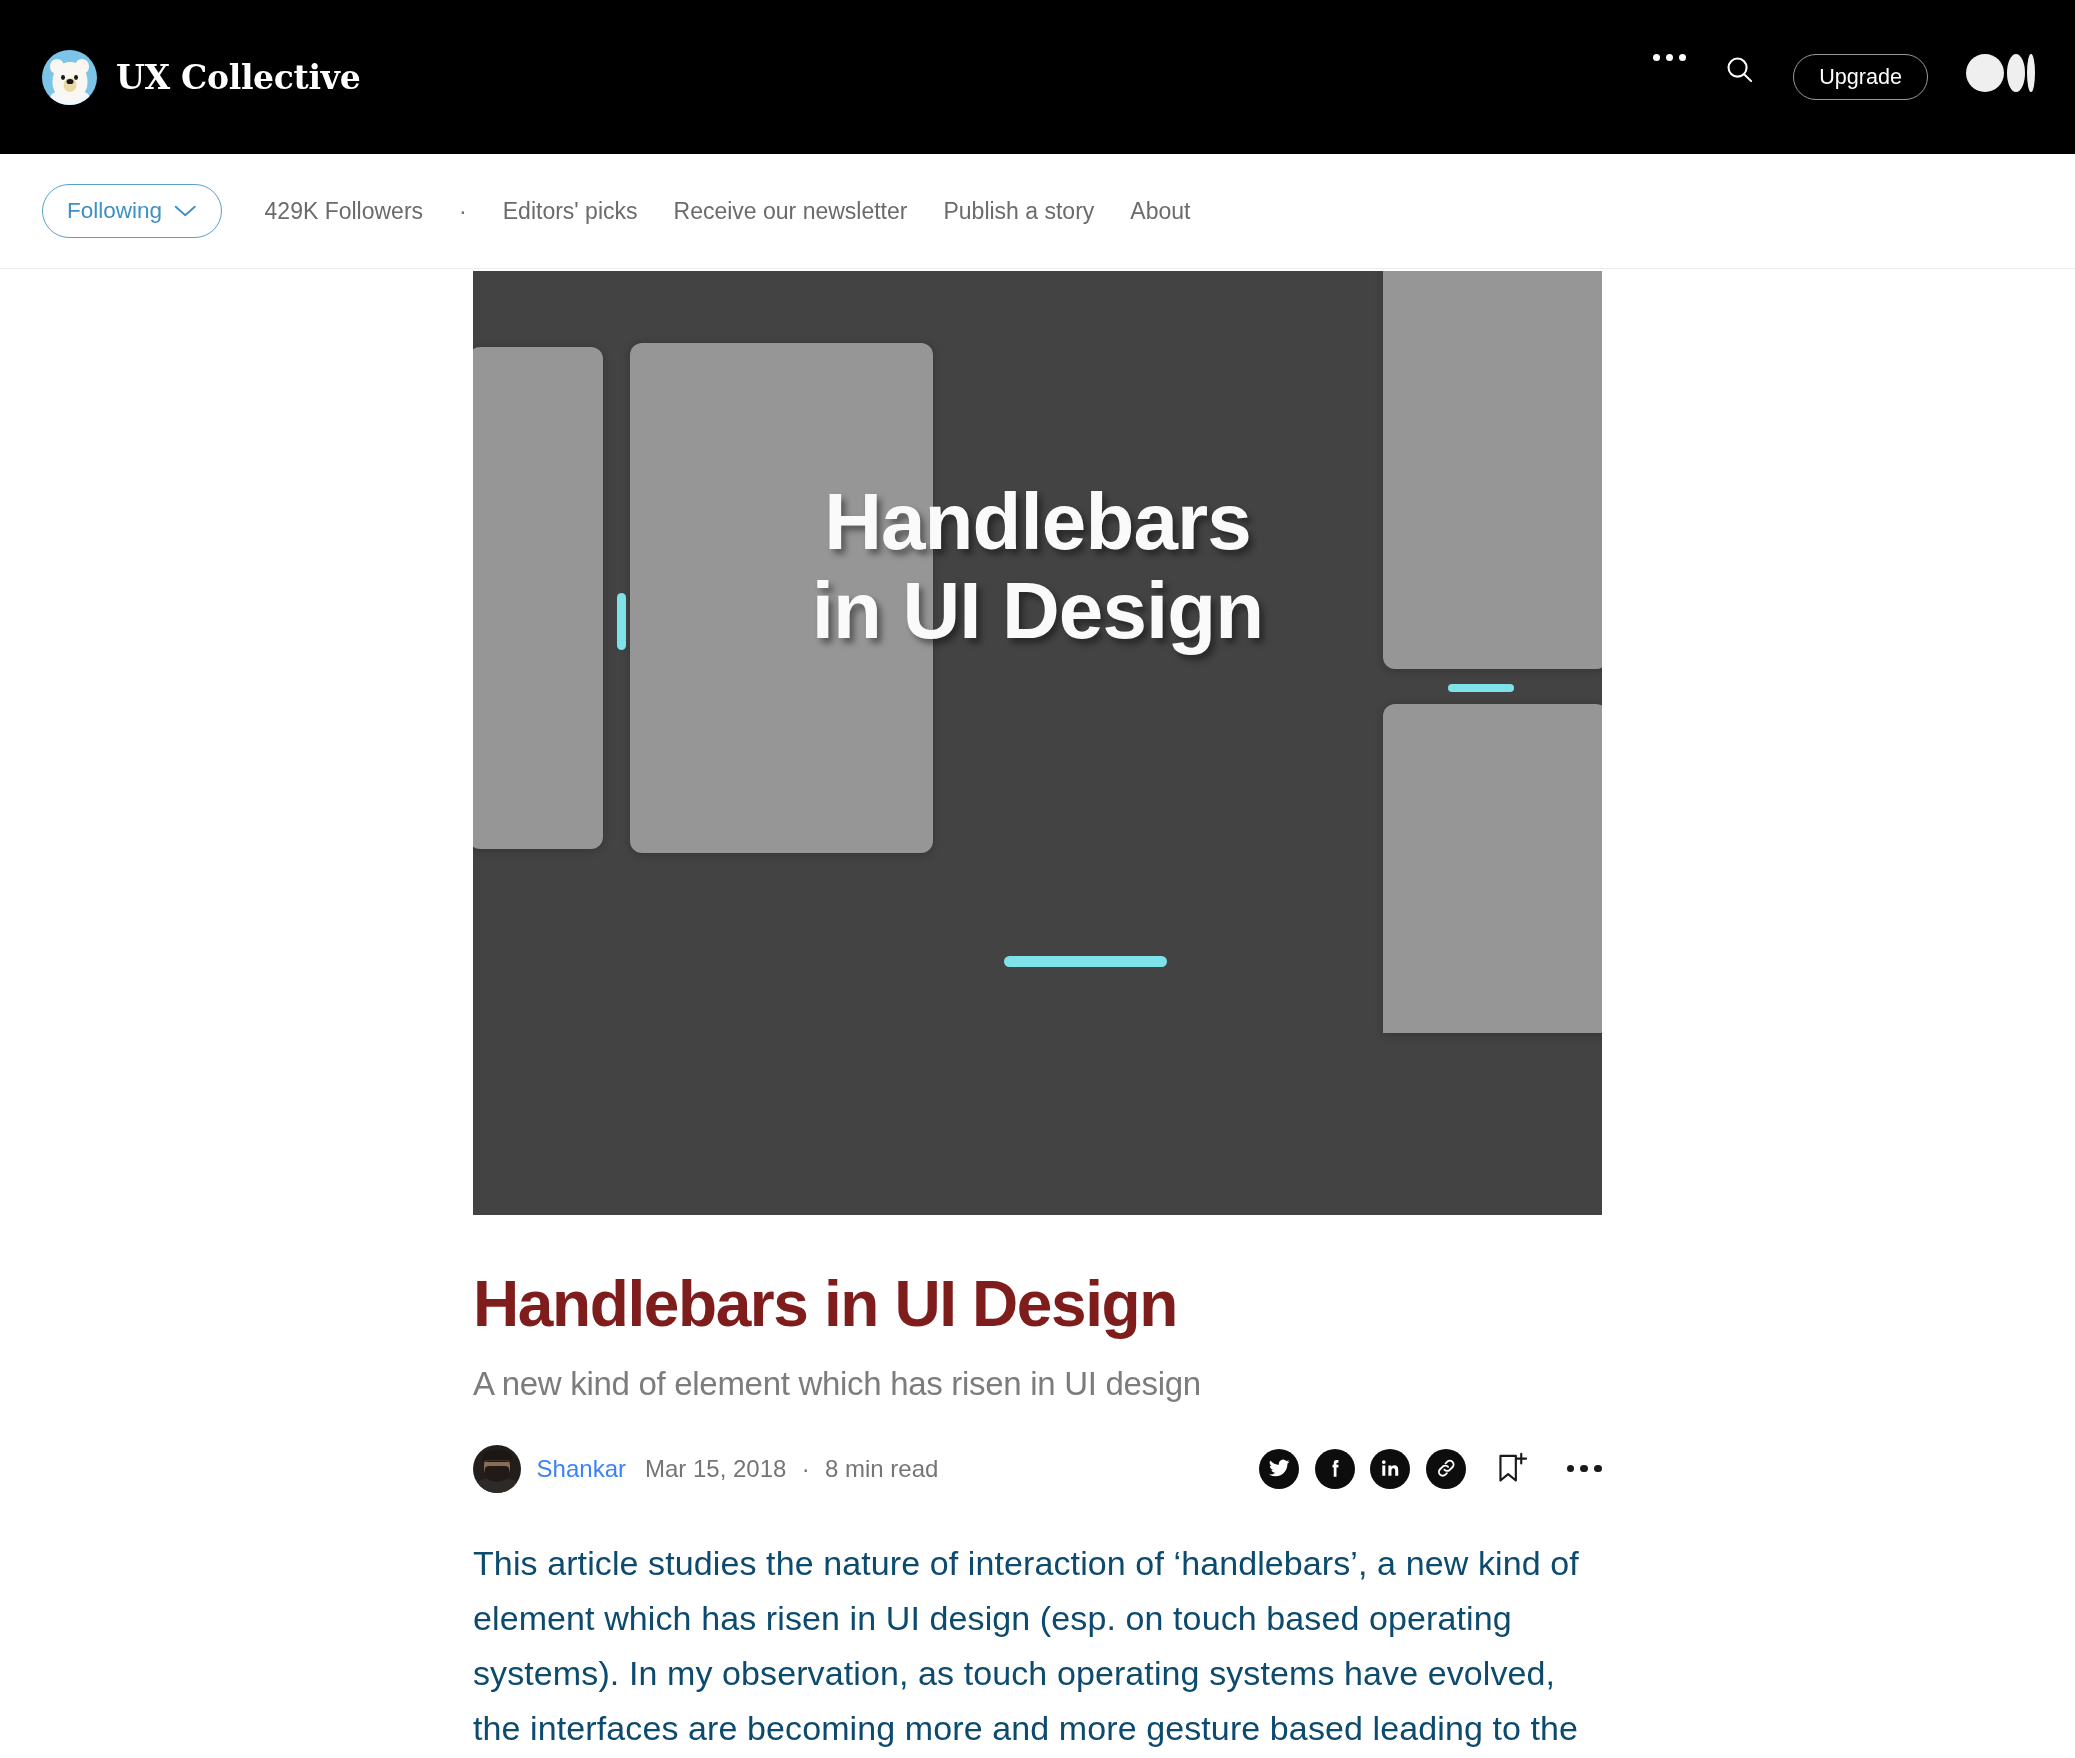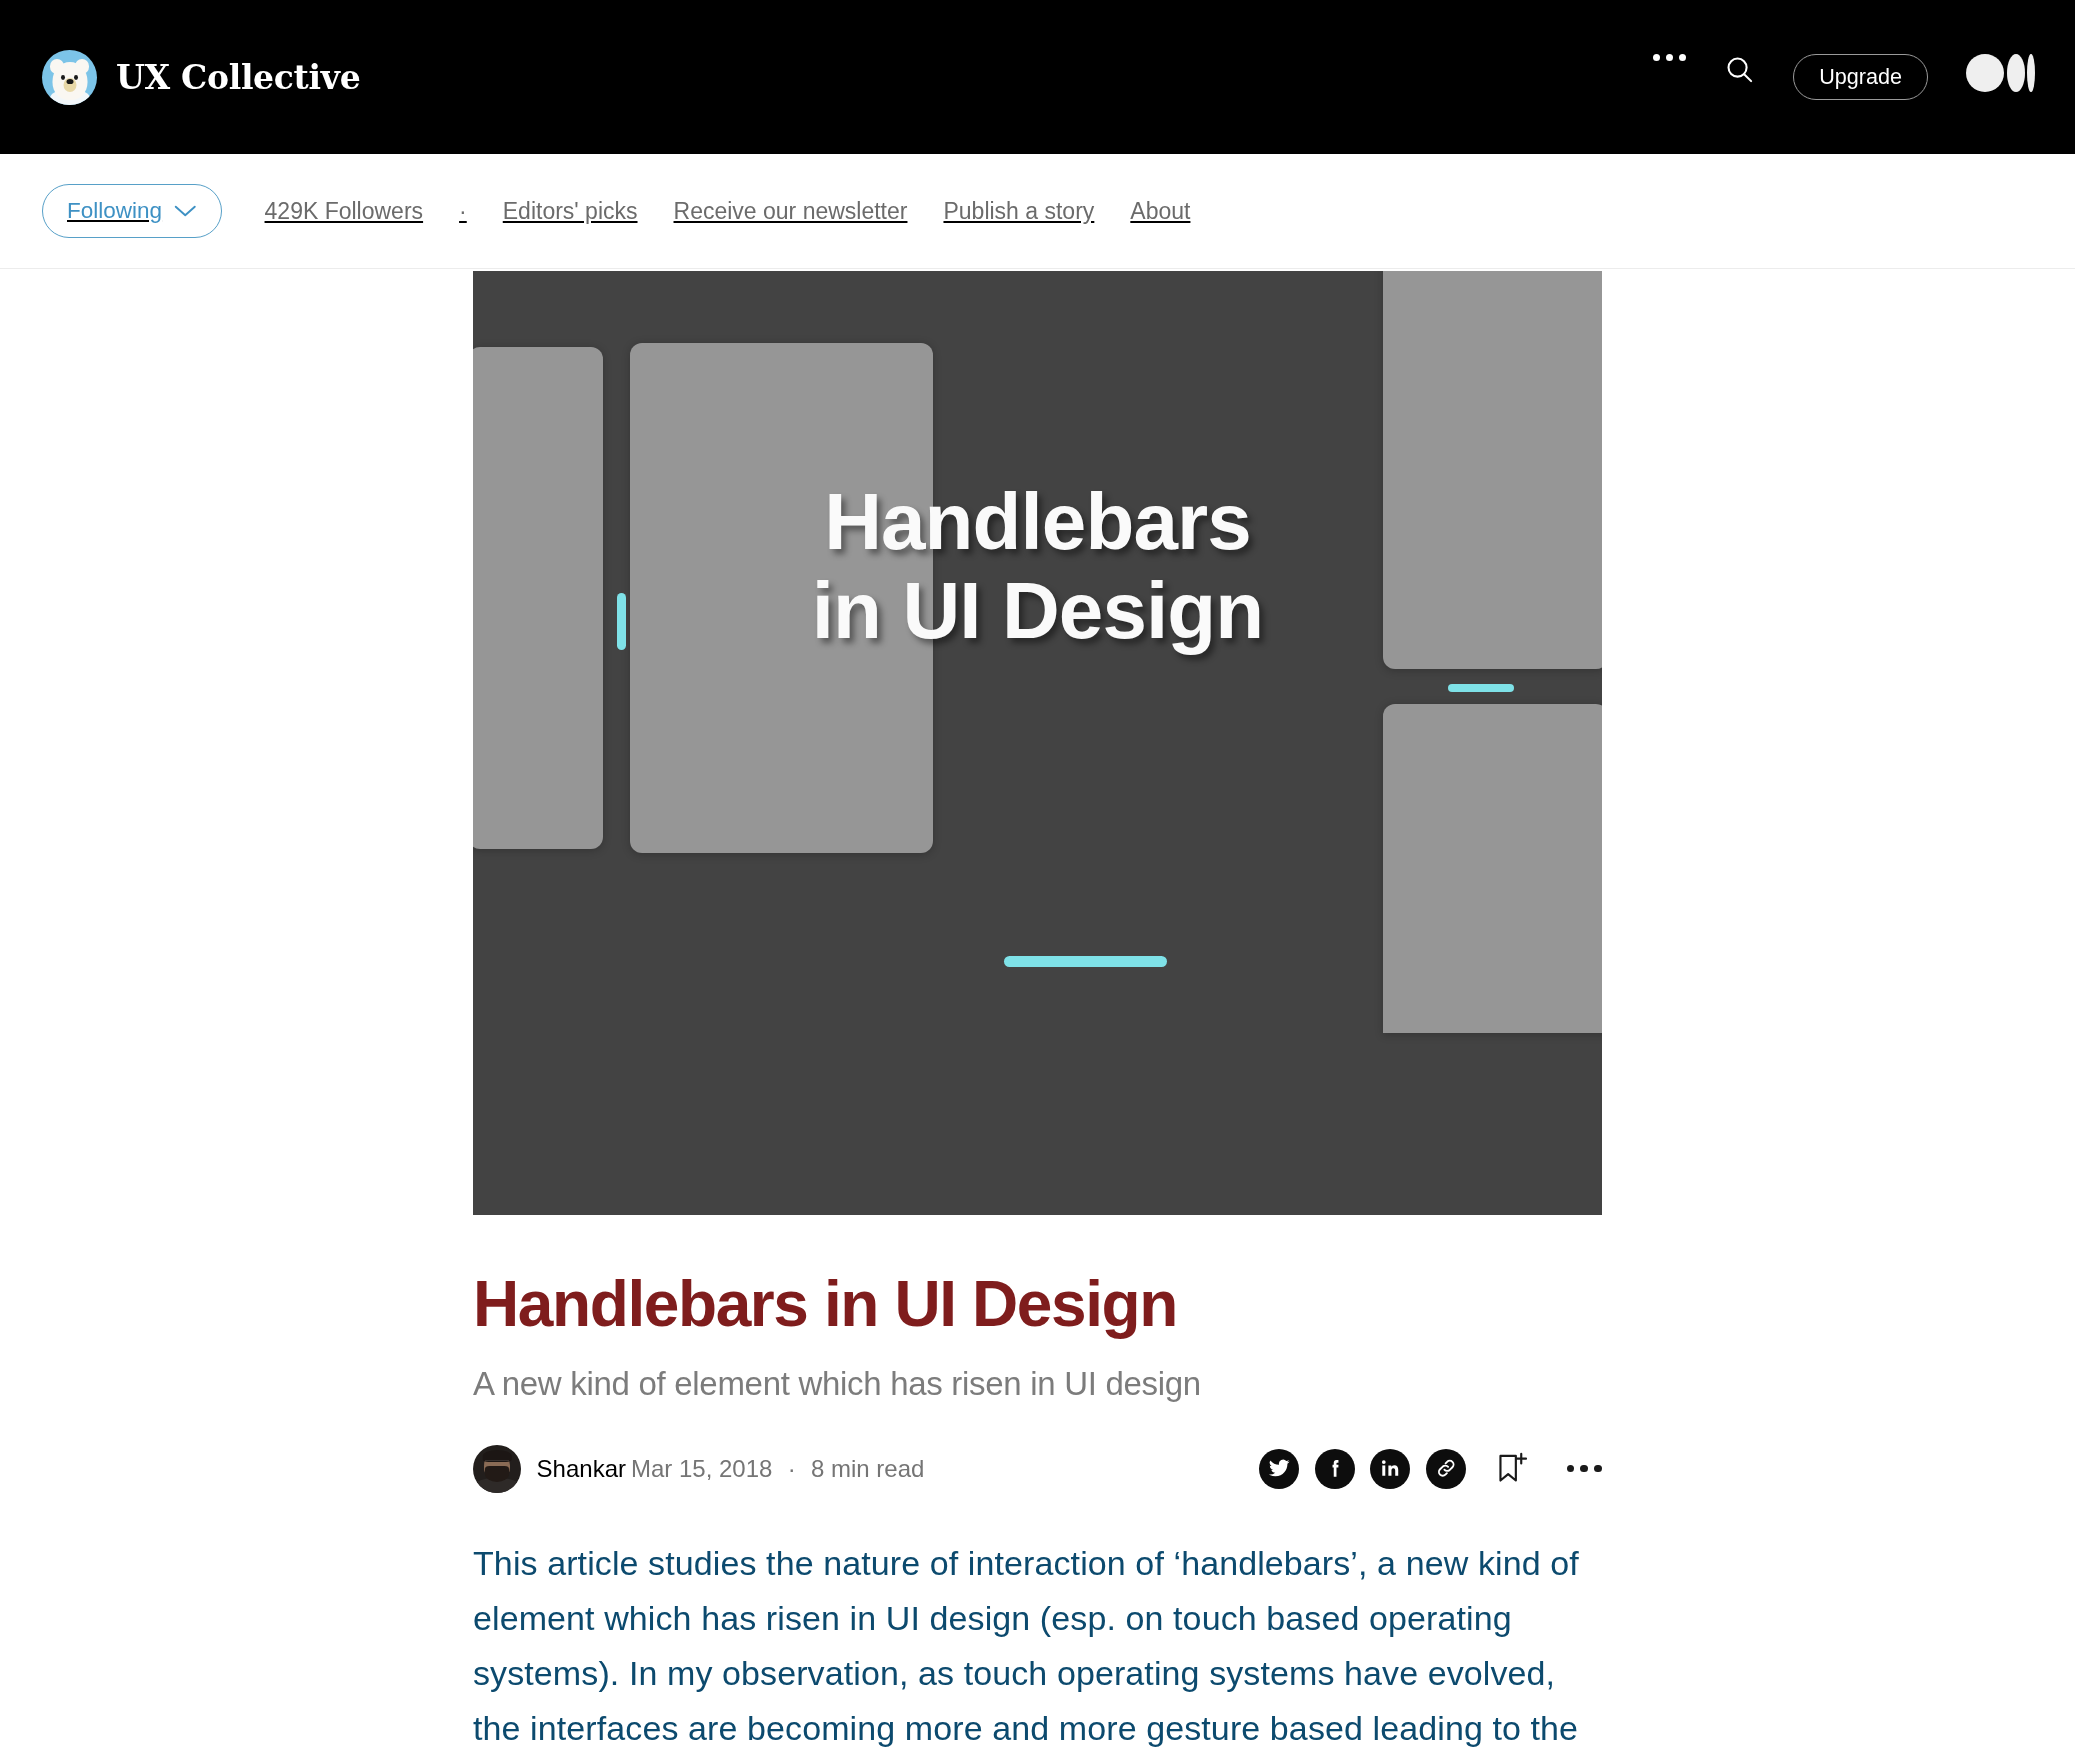--- a/index.html
+++ b/index.html
@@ -91,21 +91,20 @@
 
   
   .pubnav {
     height: 115px;
     background: #ffffff;
     border-bottom: 1.3px solid #ececec;
     display: flex;
     align-items: center;
     padding: 0 42px;
     gap: 0;
-    text-decoration: underline;
   }
   .follow-btn {
     border: 1.3px solid #57A0C8;
     color: #3E91C4;
     background: transparent;
     border-radius: 864px;
     font-size: 22.5px;
     padding: 14.7px 24px;
     display: flex;
     align-items: center;
@@ -208,21 +207,21 @@
     position: relative;
     overflow: hidden;
     flex: none;
     margin-right: 15.6px;
   }
   .av-face { position: absolute; left: 50%; transform: translateX(-50%); top: 7.8px; width: 26px; height: 28px; background: #8A6B55; border-radius: 48% 48% 45% 45%; }
   .av-hair { position: absolute; left: 50%; transform: translateX(-50%); top: 5.2px; width: 28.5px; height: 12px; background: #1C1614; border-radius: 50% 50% 20% 20%; }
   .av-beard{ position: absolute; left: 50%; transform: translateX(-50%); top: 21px; width: 24px; height: 16.4px; background: #221a16; border-radius: 20% 20% 55% 55%; }
   .av-glass{ position: absolute; left: 50%; transform: translateX(-50%); top: 15.6px; width: 24px; height: 6px; border-top: 1.7px solid #3a3330; }
   .av-body { position: absolute; left: 50%; transform: translateX(-50%); bottom: -2.6px; width: 45px; height: 17.3px; background: #2E2A28; border-radius: 45% 45% 0 0; }
-  .author-name { color: #000000; font-size: 24px; margin-right: 5px; cursor: pointer; }
+  .author-name { color: #3b82f6; font-size: 24px; margin-right: 19px; cursor: pointer; }
   .byline-meta { color: #757575; font-size: 24px; }
   .byline-meta .dotsep { margin: 0 8.6px; }
 
   .share-row {
     margin-left: auto;
     display: flex;
     align-items: center;
     gap: 15.6px;
   }
   .sbtn {

